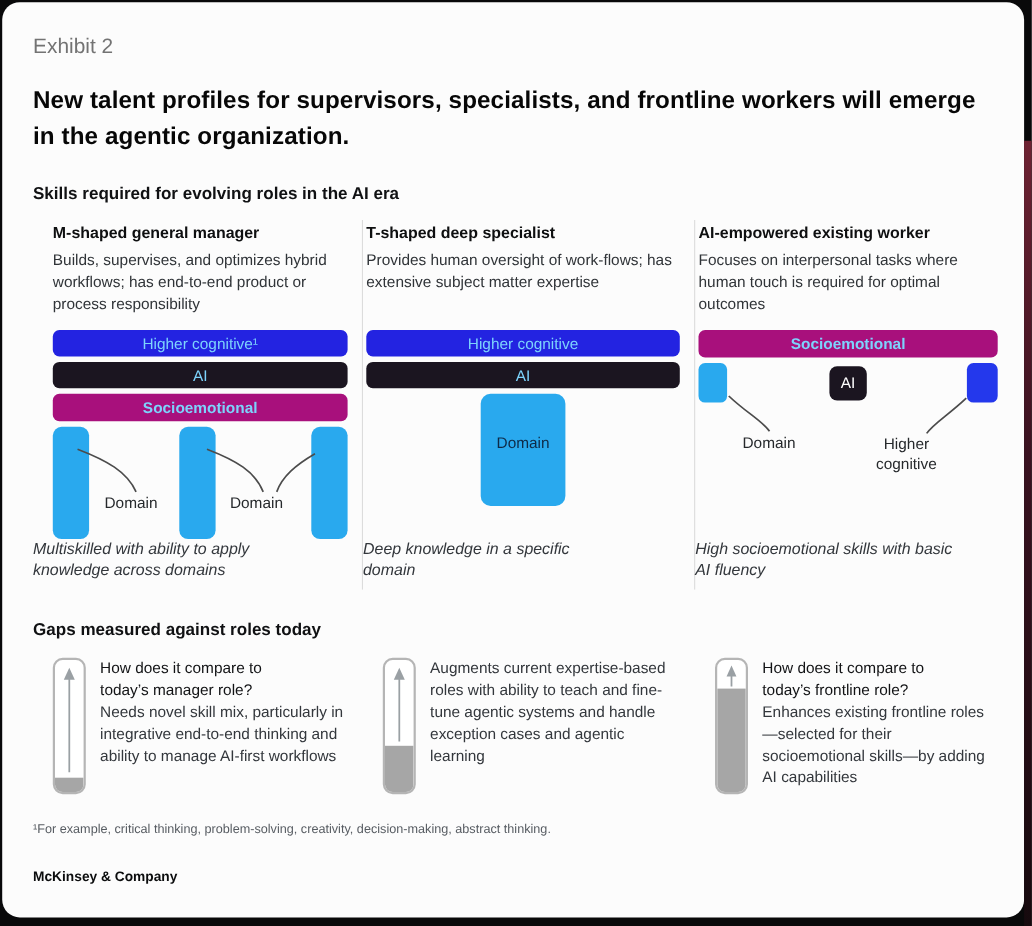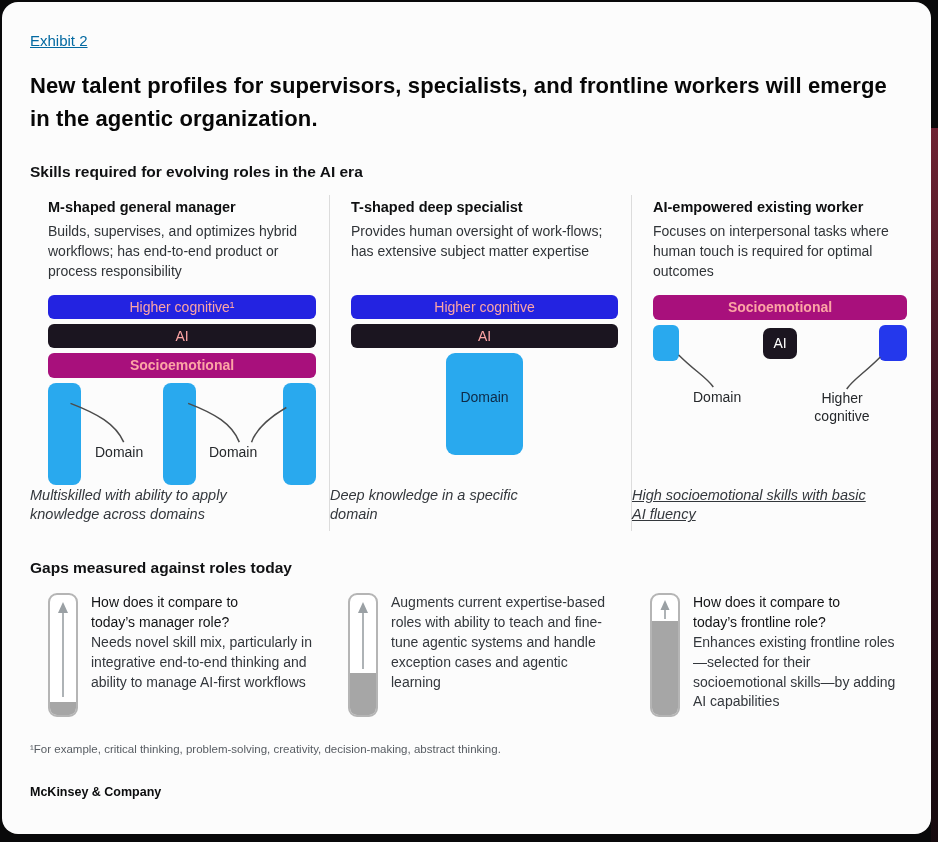--- a/index.html
+++ b/index.html
@@ -13,39 +13,39 @@
   }
   .right-strip {
     position:absolute; right:0; top:128px; bottom:0; width:7px;
     background: linear-gradient(180deg,#6e2232 0%, #3a1220 40%, #160a0e 100%);
   }
   .card {
     position:absolute; left:2px; top:2px; right:7px; bottom:8px;
     background:#fcfcfc; border-radius:16px;
     padding:30px 22px 0 28px;
   }
-  .exhibit { font-size:15px; color:#0369a1;text-decoration:underline; }
+  .exhibit { font-size:19px; color:#737373; }
   .page-title {
     margin-top:20px; font-size:22px; font-weight:bold; color:#070707;
     line-height:1.5; max-width:874px; letter-spacing:0.1px;
   }
   .section-heading { margin-top:28px; font-size:15.5px; font-weight:bold; color:#101113; }
 
   .grid3 { display:grid; grid-template-columns:299px 302px 1fr; }
   .skills-grid { margin-top:14px; }
   .skill-col { position:relative; height:336px; padding:3px 13px 0 18px; }
-  .skill-col + .skill-col { border-left:1px solid #dcdcdc; padding-left:21px; }
+  .skill-col + .skill-col { border-left:1px solid #dcdcdc; padding-left:3px; }
   .skill-col:nth-child(3) { padding-right:2px; }
 
   .col-title { font-size:14.5px; font-weight:bold; color:#0e0f10; line-height:1.3; }
   .col-desc  { font-size:14px; color:#303438; line-height:1.45; height:66px; margin-top:4px; margin-bottom:8px; }
 
   .bar {
     height:24px; border-radius:6px; margin-bottom:5px;
-    color:#fca5a5; font-size:14px; line-height:24px; text-align:center;
+    color:#7dd3fc; font-size:14px; line-height:24px; text-align:center;
   }
   .bar.blue    { background:#2323e1; }
   .bar.black   { background:#1b1520; }
   .bar.magenta { background:#a8107c; height:25px; line-height:25px;font-weight:bold; }
 
   
   .legs { position:relative; height:104px; margin-top:2px; }
   .leg { position:absolute; top:0; width:33px; height:102px; border-radius:8px; background:#29a9ee; }
   .leg.l1 { left:0; } .leg.l2 { left:115px; } .leg.l3 { right:0; }
   .curves { position:absolute; left:0; top:0; width:100%; height:100%; }
@@ -71,21 +71,21 @@
   .fw-label.domain { left:40px; top:64px; }
   .fw-label.hc { left:146px; top:64px; width:86px; text-align:center; line-height:1.3; }
 
   .caption {
     position:absolute; left:0; right:0; bottom:6px; text-align:left;
     font-style:italic; font-size:14.5px; color:#33373c; line-height:1.35;
   }
   .caption span { display:inline-block; }
   .skill-col:nth-child(1) .caption span { max-width:240px; }
   .skill-col:nth-child(2) .caption span { max-width:200px; }
-  .skill-col:nth-child(3) .caption span { max-width:240px;text-decoration:underline; }
+  .skill-col:nth-child(3) .caption span { max-width:240px; }
 
   
   .gaps-grid { margin-top:16px; }
   .gap-cell { display:flex; padding:0 10px 0 18px; }
   .gap-cell + .gap-cell { padding-left:19px; }
   .gap-cell:nth-child(3) { padding-right:2px; }
   .gauge {
     position:relative; width:30px; height:124px; flex:0 0 auto;
     border:2px solid #b5b5b5; border-radius:9px; overflow:hidden; background:#fff;
   }

